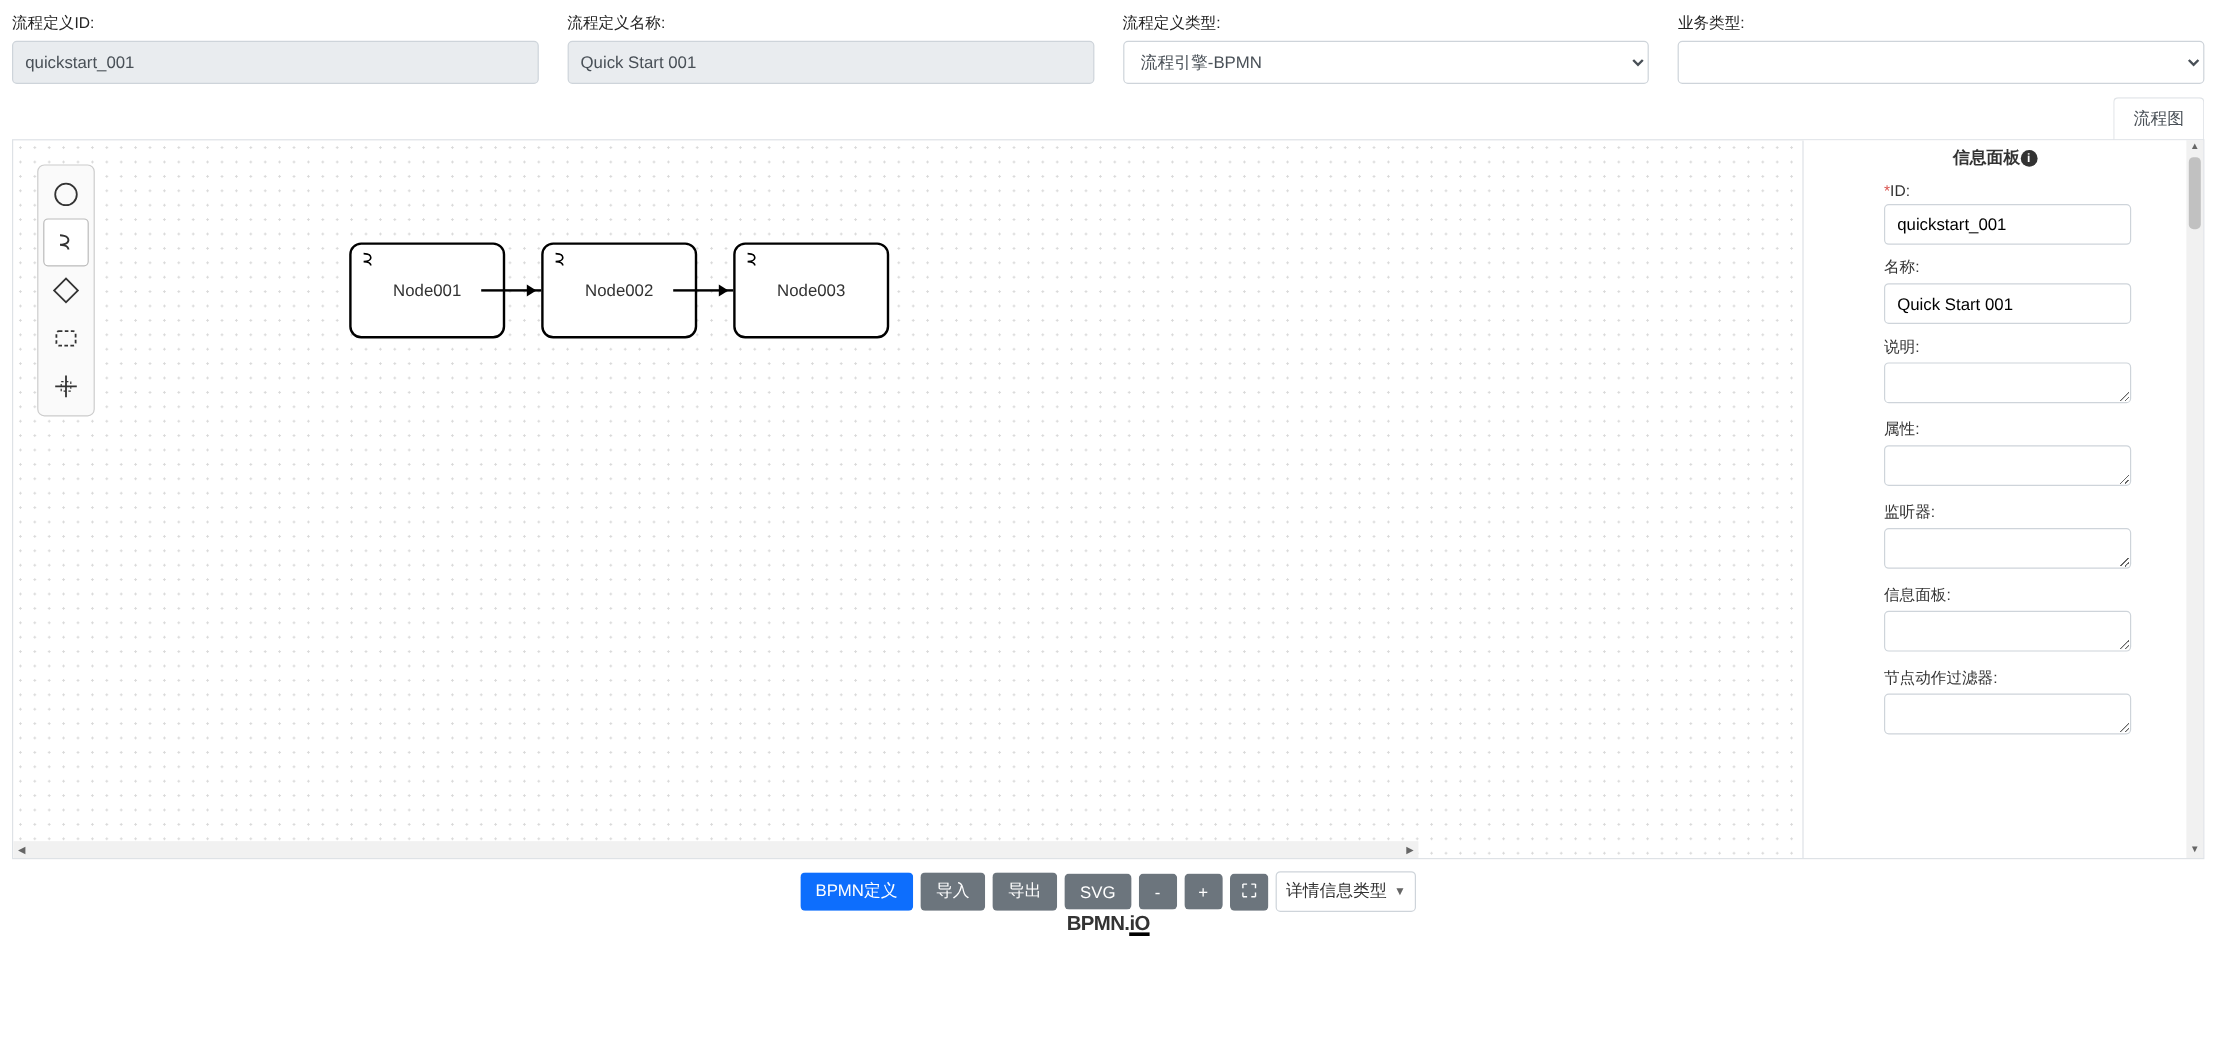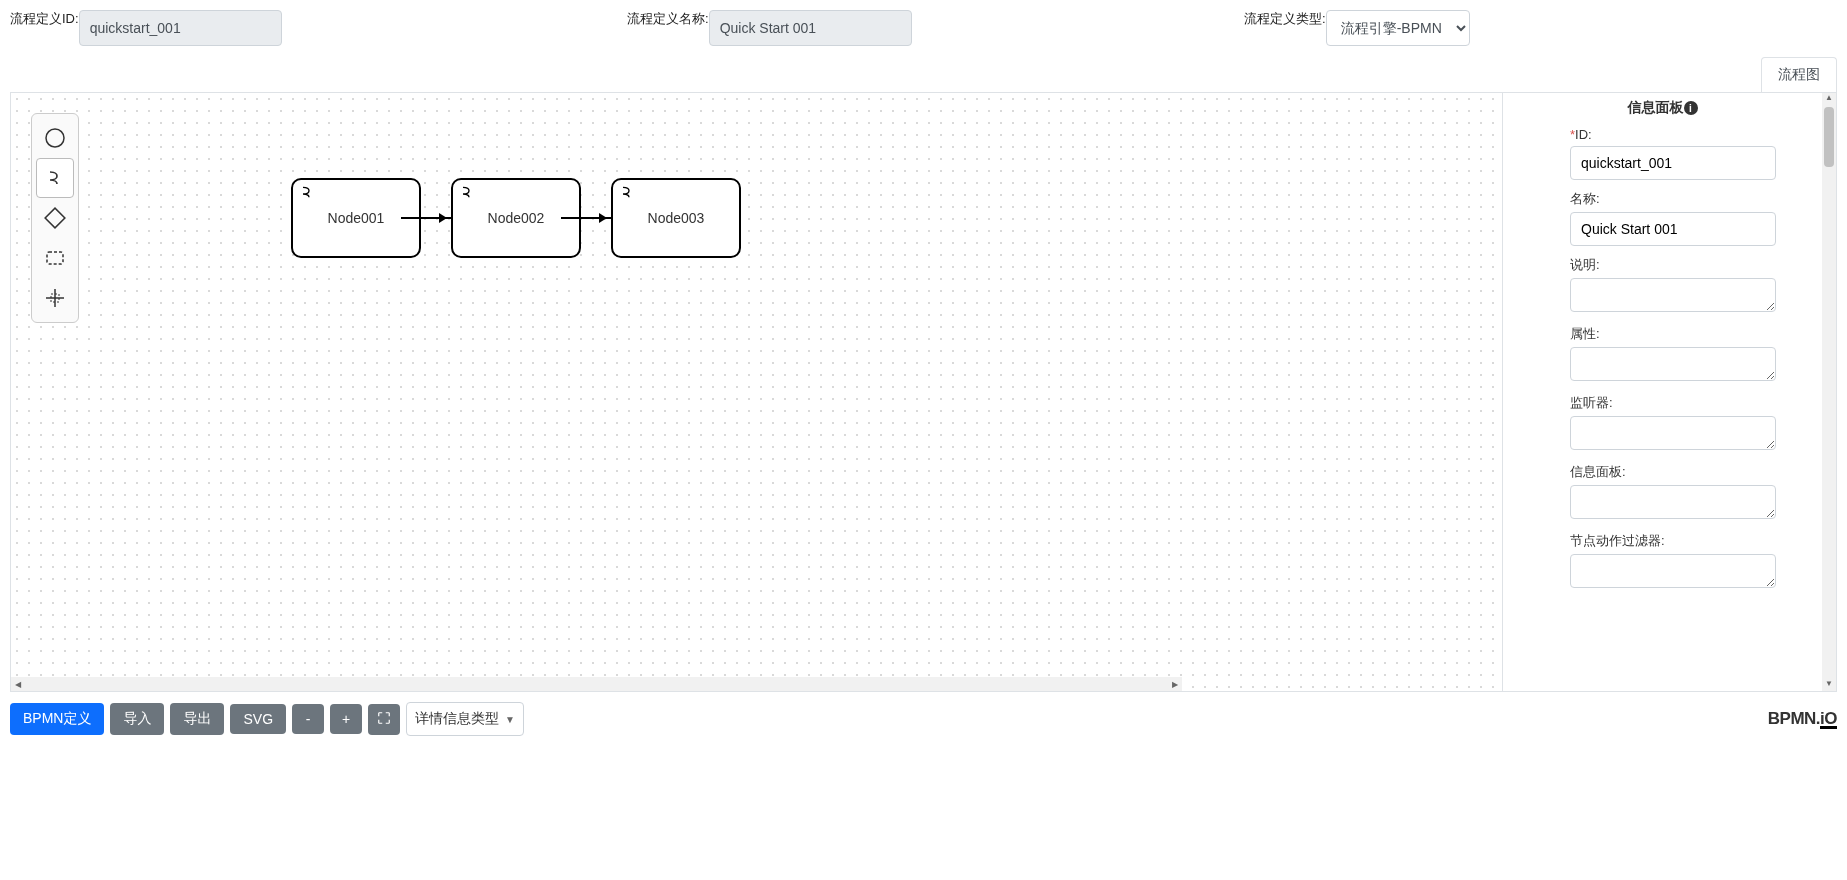--- a/index.html
+++ b/index.html
@@ -1,19 +1,19 @@
 <!DOCTYPE html>
 <html><head>
   <meta charset="utf-8">
   <style>
     * { box-sizing: border-box; margin: 0; padding: 0; }
     body { font-family: -apple-system, "Segoe UI", "Microsoft YaHei", sans-serif; font-size: 14px; color: #333; background: #fff; }
 
     .header-form { display: flex; gap: 24px; padding: 10px; }
-    .header-form .field { flex: 1; display: flex; }
+    .header-form .field { flex: 1; display: flex; flex-direction: column; }
     .header-form label { font-size: 13px; margin-bottom: 6px; color: #222; }
     .header-form input, .header-form select {
       height: 36px; padding: 6px 10px; border: 1px solid #ced4da; border-radius: 4px; font-size: 14px; background: #fff; color: #495057;
     }
     .header-form input[disabled] { background: #e9ecef; }
 
     .tabs { padding: 0 10px; text-align: right; }
     .tab { display: inline-block; padding: 8px 16px; border: 1px solid #dee2e6; border-bottom: 1px solid #fff; border-radius: 4px 4px 0 0; background: #fff; position: relative; top: 1px; color: #495057; }
 
     .main { border: 1px solid #dee2e6; margin: 0 10px; height: 600px; position: relative; display: flex; }
@@ -47,21 +47,21 @@
     }
     .panel-scrollbar { width: 14px; background: #f1f1f1; position: relative; }
     .panel-scrollbar .thumb { position: absolute; left: 2px; right: 2px; height: 60px; background: #c1c1c1; border-radius: 4px; }
     .panel-scrollbar .arrow-up, .panel-scrollbar .arrow-down { position: absolute; left: 2px; right: 2px; height: 12px; font-size: 8px; text-align: center; color: #666; }
     .panel-scrollbar .arrow-up { top: 0; } .panel-scrollbar .arrow-down { bottom: 0; }
 
     .hscroll { position: absolute; left: 0; right: 320px; bottom: 0; height: 14px; background: #f1f1f1; display:flex; align-items:center; }
     .hscroll .arrowL, .hscroll .arrowR { width:14px; text-align:center; font-size:8px; color:#666; }
     .hscroll .track { flex:1; }
 
-    .footer { display: flex; align-items: center; justify-content: space-between; padding: 10px; }
+    .footer { display: flex; align-items: center; justify-content: flex-end; padding: 10px; flex-direction: column; }
     .footer-left { display: flex; gap: 6px; align-items: center; }
     .btn { padding: 6px 12px; border-radius: 4px; border: 1px solid transparent; cursor: pointer; font-size: 14px; color:#fff; }
     .btn-primary { background: #0d6efd; }
     .btn-gray { background: #6c757d; }
     .btn-sq { width: 32px; padding: 6px 0; text-align: center; }
     .detail-select { height: 34px; padding: 4px 8px; border: 1px solid #ced4da; border-radius: 4px; background:#fff; display:flex; align-items:center; gap:6px; }
     .detail-select .caret { font-size:10px; color:#666; }
 
     .logo { font-family: Arial, sans-serif; font-weight: 700; font-size: 17px; letter-spacing: -0.5px; }
     .logo .io { border-bottom: 3px solid #000; display:inline-block; line-height:0.9; }
@@ -77,20 +77,26 @@
     <input type="text" disabled="" value="quickstart_001" style="">
   </div>
   <div class="field">
     <label>流程定义名称:</label>
     <input type="text" disabled="" value="Quick Start 001" style="">
   </div>
   <div class="field">
     <label>流程定义类型:</label>
     <select>
       <option>流程引擎-BPMN</option>
+    </select>
+  </div>
+  <div class="field">
+    <label>业务类型:</label>
+    <select>
+      <option></option>
     </select>
   </div>
 </div>
 
 <div class="tabs">
   <div class="tab">流程图</div>
 </div>
 
 <div class="main">
   <div class="canvas-wrap">

